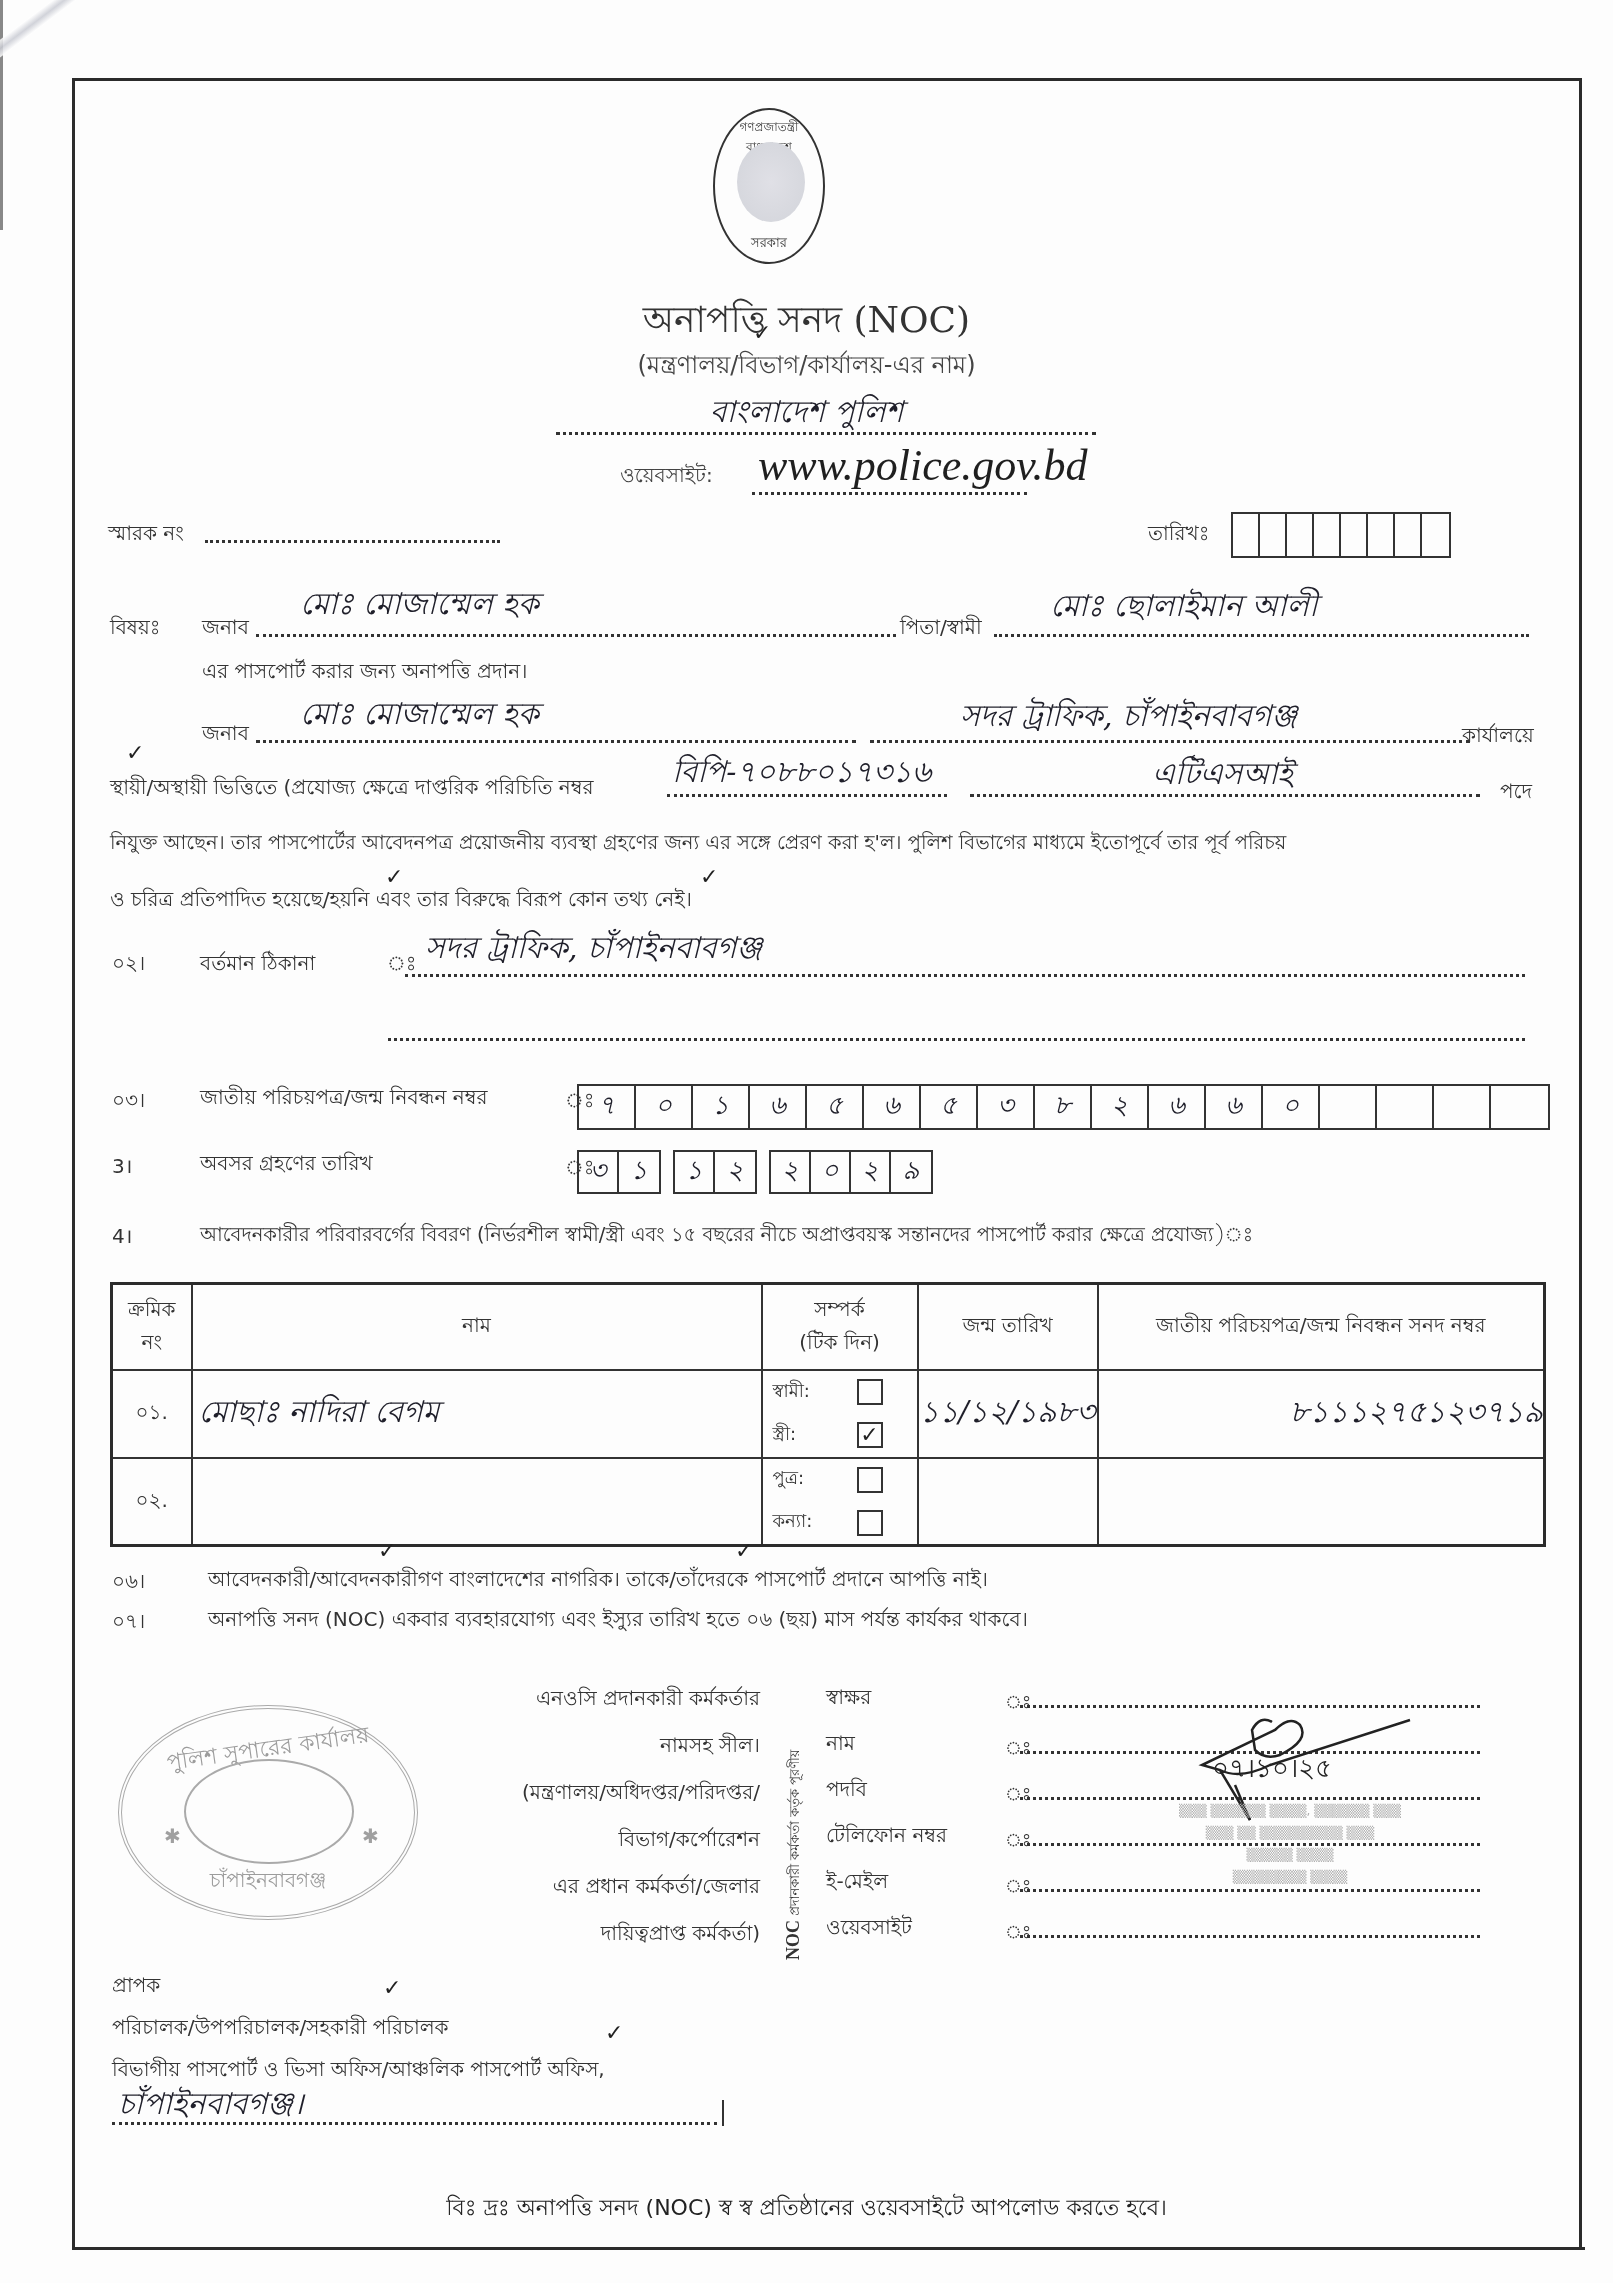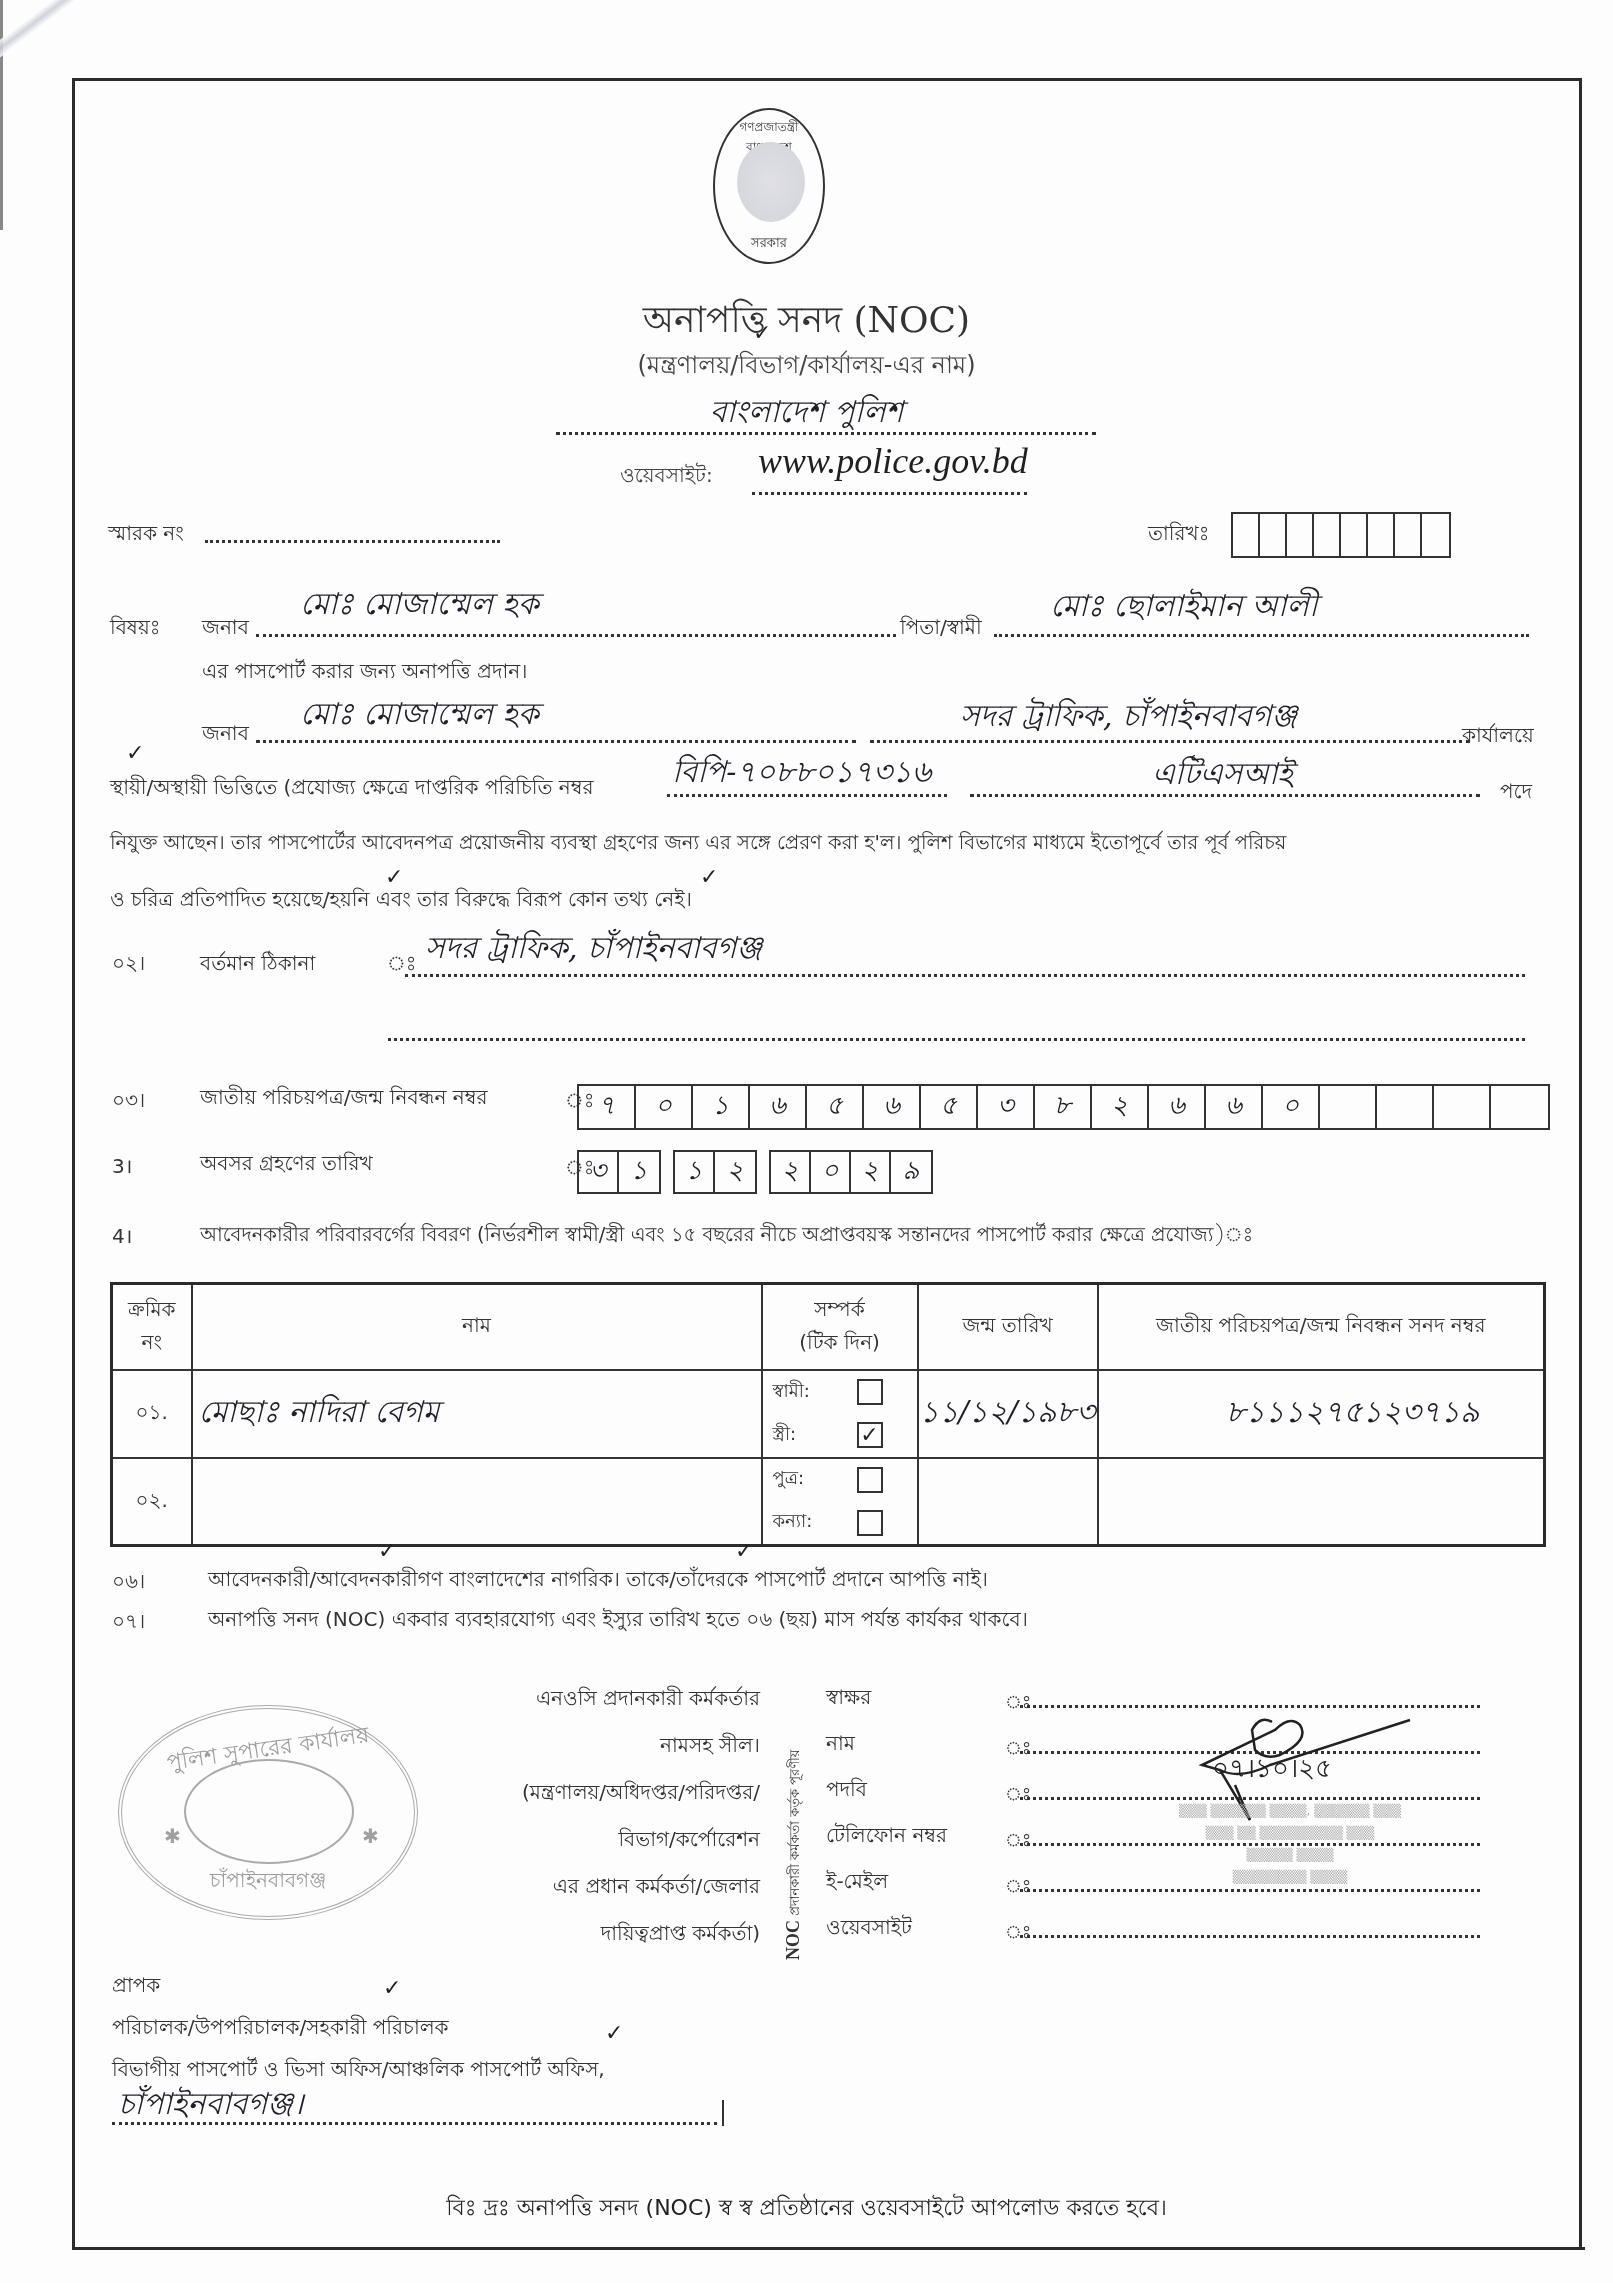--- a/index.html
+++ b/index.html
@@ -16,21 +16,21 @@
   
   .emblem { position: absolute; left: 713px; top: 108px; width: 112px; height: 156px; border: 2px solid #333; border-radius: 50%; }
   .emblem-inner { position: absolute; left: 22px; top: 32px; width: 68px; height: 80px; border-radius: 50%; background: radial-gradient(#e0e0e6, #d2d4da); }
   .emblem-top { position: absolute; top: 8px; left: 0; width: 100%; text-align: center; font-size: 12px; color: #333; }
   .emblem-bottom { position: absolute; bottom: 8px; left: 0; width: 100%; text-align: center; font-size: 13px; color: #333; }
   .title { left: 0; width: 1613px; text-align: center; }
   .title-main { top: 292px; font-size: 36px; color: #333; font-family: "DejaVu Serif", serif; }
   .title-sub { top: 346px; font-size: 24px; color: #444; }
   .title-org { top: 388px; font-size: 30px; }
   .web-label { left: 620px; top: 460px; font-size: 20px; color: #444; }
-  .web-value { left: 758px; top: 440px; font-size: 36px; font-family: "Liberation Serif", serif; font-style: italic; color: #1f1f1f; }
+  .web-value { left: 758px; top: 440px; font-size: 44px; font-family: "Liberation Serif", serif; font-style: italic; color: #1f1f1f; }
   
   .boxrow { position: absolute; display: flex; border: 2px solid #333; }
   .boxrow .cell { border-right: 2px solid #333; display: flex; align-items: center; justify-content: center; font-family: "DejaVu Serif", serif; font-style: italic; color: #1f1f2a; }
   .boxrow .cell:last-child { border-right: none; }
   .boxgroup { position: absolute; display: flex; gap: 12px; }
   .boxgroup .boxrow { position: static; }
   
   table.family { position: absolute; left: 110px; top: 1282px; width: 1436px; border-collapse: collapse; border: 3px solid #2b2b2b; }
   table.family th, table.family td { border: 2px solid #333; font-weight: normal; font-size: 20px; color: #333; text-align: center; vertical-align: middle; }
   table.family th { height: 86px; }
@@ -200,21 +200,21 @@
         </div>
         <div class="rel-item">
           <span>স্ত্রী:</span>
           <span class="chk">✓</span>
         </div>
       </div>
     </td>
     <td>
       <span class="hand" style="font-size:30px;">১১/১২/১৯৮৩</span>
     </td>
-    <td style="text-align:center;padding-left:64px;">
+    <td style="text-align:right;padding-left:64px;">
       <span class="hand" style="font-size:30px;">৮১১১২৭৫১২৩৭১৯</span>
     </td>
   </tr>
   <tr>
     <td>০২.</td>
     <td></td>
     <td>
       <div class="rel">
         <div class="rel-item">
           <span>পুত্র:</span>

